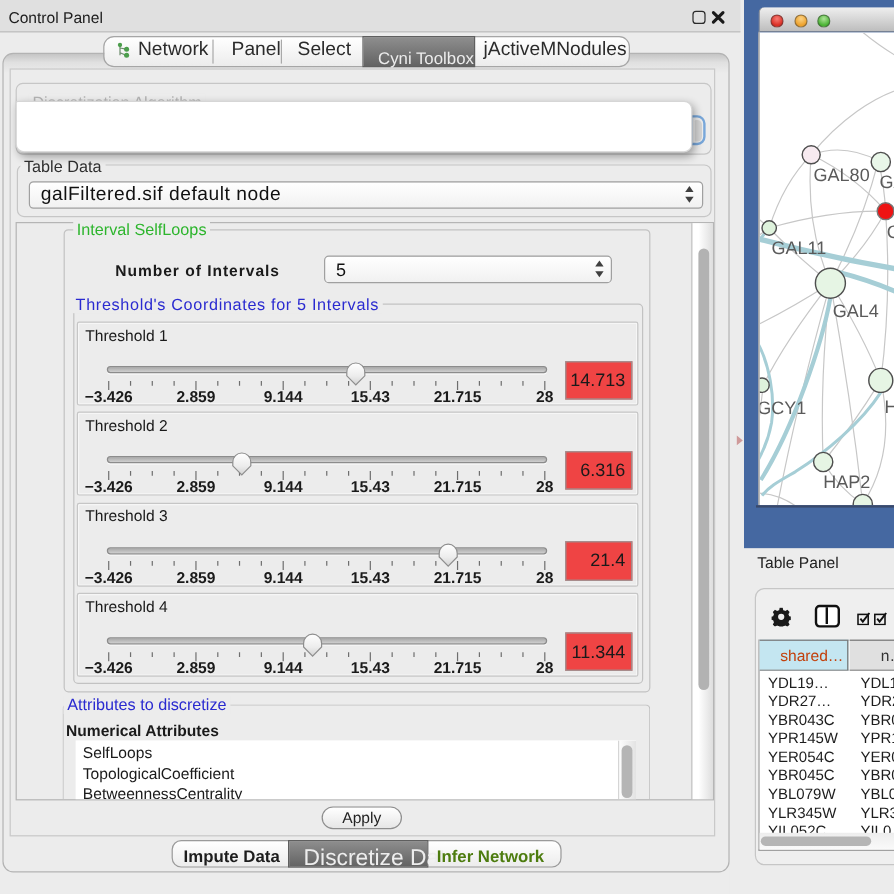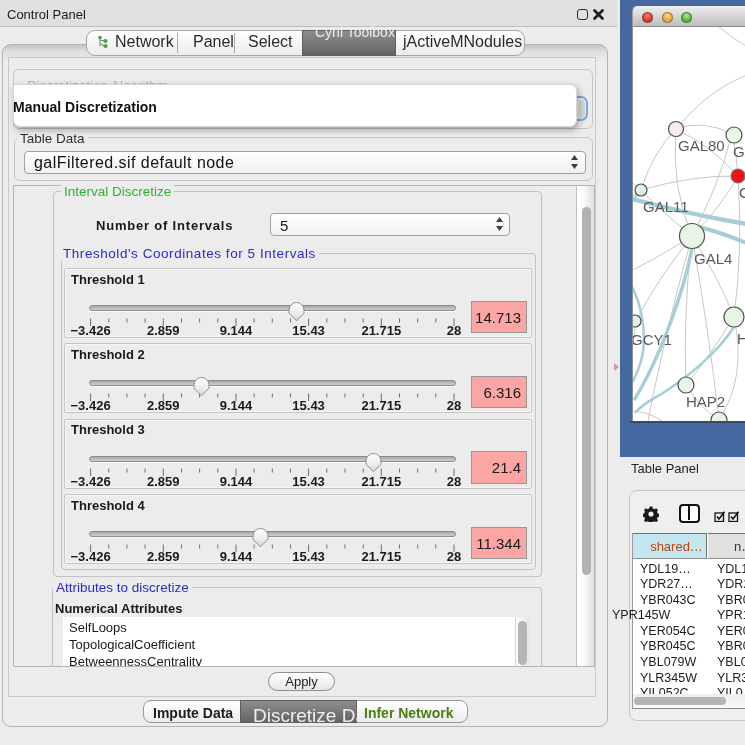--- a/index.html
+++ b/index.html
@@ -3,23 +3,23 @@
 <style>
 *{margin:0;padding:0;box-sizing:border-box}
 html,body{width:745px;height:745px;overflow:hidden}
 body{position:relative;font-family:"Liberation Sans",sans-serif;background:#ececec;color:#1a1a1a}
 .a{position:absolute}
 .grp{position:absolute;border:1px solid #c6c6c6;border-radius:6px}
 .gtitle{position:absolute;background:#ececec;padding:0 3px;font-size:13.5px;white-space:nowrap}
 .combo{position:absolute;background:linear-gradient(#ffffff,#f1f1f1);border:1px solid #a0a0a0;border-radius:4px;font-size:15px}
 .combo .txt{position:absolute;left:9px;top:3px;white-space:nowrap;color:#111}
 .bold{font-weight:bold}
-.th-label{position:absolute;left:6px;top:2.5px;font-size:13px;font-weight:bold}
+.th-label{position:absolute;left:6px;top:2.5px;font-size:13px;font-weight:normal}
 .track{position:absolute;left:24px;top:36px;width:367px;height:6px;border:1px solid #8c8c8c;border-radius:3px;background:linear-gradient(#a8a8a8,#cfcfcf);box-shadow:0 1px 0 rgba(255,255,255,0.85)}
-.vbox{position:absolute;left:406px;top:31.5px;width:56px;height:32.5px;background:#fca5a5;border:1px solid #969696;font-size:15px;text-align:right;line-height:31px;padding-right:5px}
+.vbox{position:absolute;left:406px;top:31.5px;width:56px;height:32.5px;background:#ef4444;border:1px solid #969696;font-size:15px;text-align:right;line-height:31px;padding-right:5px}
 .tlabel{position:absolute;top:54px;font-size:13px;font-weight:bold;transform:translateX(-50%);white-space:nowrap;letter-spacing:0px}
 .thpanel{position:absolute;left:64px;width:468px;height:70px;border:1px solid #c6c6c6;border-radius:2px;box-shadow:inset 0 0 0 1px #f6f6f6}
 .row{position:absolute;font-size:12.5px;white-space:nowrap;color:#1d1d1d}
 </style></head><body>
 <div class="a" style="left:620px;top:0;width:125px;height:457px;background:#4568a1"></div>
 <div class="a" style="left:632px;top:6px;width:113px;height:21px;background:linear-gradient(#efefef,#bdbdbd);border-bottom:1px solid #8a8a8a;border-left:1px solid #999;border-top-left-radius:5px"></div>
 <div class="a" style="left:642px;top:11.5px;width:11px;height:11px;border-radius:50%;background:radial-gradient(circle at 50% 30%,#f97d76,#d92e24 70%);border:0.5px solid rgba(60,60,60,0.5)"></div>
 <div class="a" style="left:662px;top:11.5px;width:11px;height:11px;border-radius:50%;background:radial-gradient(circle at 50% 30%,#fbd386,#eda12c 70%);border:0.5px solid rgba(60,60,60,0.5)"></div>
 <div class="a" style="left:681px;top:11.5px;width:11px;height:11px;border-radius:50%;background:radial-gradient(circle at 50% 30%,#b0e49a,#48b332 70%);border:0.5px solid rgba(60,60,60,0.5)"></div>
 <div class="a" style="left:632px;top:27px;width:113px;height:394px;background:#fff;overflow:hidden;border-left:1px solid #8f8f8f">
@@ -103,21 +103,21 @@
     </svg></div>
 <div class="a" style="left:632px;top:533px;width:113px;height:176px;background:#fff;border-left:1px solid #9a9a9a;border-bottom:1px solid #8a8a8a;overflow:hidden"></div>
 <div class="a" style="left:633px;top:533px;width:74px;height:26px;background:#c4e6f1;border-top:1px solid #737373;border-bottom:1px solid #8e8e8e;border-right:1px solid #6f6f6f;font-size:13px;color:#c2410c;text-align:center;line-height:25px;padding-left:14px">shared…</div>
 <div class="a" style="left:708px;top:533px;width:37px;height:26px;background:#e0e0e0;border-top:1px solid #737373;border-bottom:1px solid #8e8e8e;font-size:13px;color:#333;padding-left:26px;line-height:25px">n…</div>
 <div class="row" style="left:640px;top:561.5px">YDL19…</div>
 <div class="row" style="left:717px;top:561.5px">YDL1</div>
 <div class="row" style="left:640px;top:577.1px">YDR27…</div>
 <div class="row" style="left:717px;top:577.1px">YDR2</div>
 <div class="row" style="left:640px;top:592.6px">YBR043C</div>
 <div class="row" style="left:717px;top:592.6px">YBR0</div>
-<div class="row" style="left:612px;top:608.2px">YPR145W</div>
+<div class="row" style="left:640px;top:608.2px">YPR145W</div>
 <div class="row" style="left:717px;top:608.2px">YPR1</div>
 <div class="row" style="left:640px;top:623.8px">YER054C</div>
 <div class="row" style="left:717px;top:623.8px">YER0</div>
 <div class="row" style="left:640px;top:639.4px">YBR045C</div>
 <div class="row" style="left:717px;top:639.4px">YBR0</div>
 <div class="row" style="left:640px;top:654.9px">YBL079W</div>
 <div class="row" style="left:717px;top:654.9px">YBL0</div>
 <div class="row" style="left:640px;top:670.5px">YLR345W</div>
 <div class="row" style="left:717px;top:670.5px">YLR3</div>
 <div class="row" style="left:640px;top:686.1px">YIL052C</div>
@@ -141,40 +141,40 @@
       <circle cx="3" cy="2.5" r="1.8" fill="#4c9e4c"></circle>
       <circle cx="8.5" cy="6" r="2.1" fill="#4c9e4c"></circle>
       <circle cx="8.5" cy="11" r="2.1" fill="#4c9e4c"></circle>
     </svg></div>
 <div class="a" style="left:115px;top:33px;font-size:16px;color:#2b2b2b">Network</div>
 <div class="a" style="left:177px;top:33px;width:1px;height:20px;background:#a9a9a9"></div>
 <div class="a" style="left:234px;top:33px;width:1px;height:20px;background:#a9a9a9"></div>
 <div class="a" style="left:193px;top:33px;font-size:16px;color:#2b2b2b">Panel</div>
 <div class="a" style="left:248px;top:33px;font-size:16px;color:#2b2b2b">Select</div>
 <div class="a" style="left:302px;top:30px;width:94px;height:26px;background:linear-gradient(#8e8e8e,#636363);border:1px solid #5f5f5f"></div>
-<div class="a" style="left:315px;top:24px;font-size:14px;color:#ececec">Cyni Toolbox</div>
+<div class="a" style="left:315px;top:40px;font-size:14px;color:#ececec">Cyni Toolbox</div>
 <div class="a" style="left:403px;top:33px;font-size:16px;color:#2b2b2b">jActiveMNodules</div>
 <div class="grp" style="left:13px;top:69px;width:580px;height:60px"></div>
 <div class="gtitle" style="left:24px;top:78px;color:#b3b3b3">Discretization Algorithm</div>
 <div class="a" style="left:575px;top:96px;width:13px;height:25px;border:2.5px solid #78a7da;border-radius:2px 7px 7px 2px;background:#ededed"></div>
 <div class="a" style="left:578.5px;top:99.5px;width:6px;height:18px;background:#d5d5d5;border-radius:1px 4px 4px 1px"></div>
 <div class="grp" style="left:14px;top:137px;width:579px;height:44px;border-radius:6px"></div>
 <div class="gtitle" style="left:17px;top:131px;color:#2f2f2f">Table Data</div>
 <div class="combo" style="left:24px;top:151px;width:562px;height:23px">
     <span class="txt" style="font-size:16px;top:2px;letter-spacing:0.45px">galFiltered.sif default node</span>
   </div>
 <div class="a" style="left:570px;top:154px"><svg width="9" height="16" viewBox="0 0 9 16">
       <path d="M4.5,1 L8,6 H1 z" fill="#3f3f3f"></path>
       <path d="M4.5,15 L1,10 H8 z" fill="#3f3f3f"></path>
     </svg></div>
 <div class="a" style="left:13px;top:185px;width:582px;height:482px;border:1px solid #b5b5b5;background:#ececec"></div>
 <div class="a" style="left:576px;top:186px;width:18px;height:480px;background:linear-gradient(to right,#ffffff 30%,#dedede);border-left:1px solid #c2c2c2"></div>
 <div class="a" style="left:582px;top:207px;width:9px;height:368px;background:#b2b2b2;border-radius:4.5px"></div>
 <div class="grp" style="left:53px;top:191px;width:489px;height:386px;border-radius:4px;border-color:#c2c2c2"></div>
-<div class="gtitle" style="left:61px;top:184px;color:#2db52d">Interval Discretize</div>
+<div class="gtitle" style="left:61px;top:184px;color:#2db52d">Interval SelfLoops</div>
 <div class="a bold" style="left:96px;top:218px;font-size:13px;letter-spacing:0.8px">Number of Intervals</div>
 <div class="combo" style="left:270px;top:213px;width:240px;height:23px">
     <span class="txt">5</span>
   </div>
 <div class="a" style="left:495px;top:216px"><svg width="9" height="16" viewBox="0 0 9 16">
       <path d="M4.5,1 L8,6 H1 z" fill="#3f3f3f"></path>
       <path d="M4.5,15 L1,10 H8 z" fill="#3f3f3f"></path>
     </svg></div>
 <div class="grp" style="left:61px;top:253px;width:475px;height:317px;border-radius:4px;border-color:#c2c2c2"></div>
 <div class="gtitle" style="left:60px;top:246px;color:#2a2ad0;letter-spacing:0.55px">Threshold's Coordinates for 5 Intervals</div>
@@ -364,14 +364,13 @@
     <div style="position:absolute;right:0;top:0;width:15px;height:49px;background:linear-gradient(to right,#fdfdfd,#e3e3e3);border-left:1px solid #d5d5d5"></div>
     <div style="position:absolute;right:3px;top:4px;width:9px;height:44px;background:#b5b5b5;border-radius:4.5px"></div>
   </div>
 <div class="a" style="left:268px;top:672px;width:67px;height:19px;background:linear-gradient(#ffffff,#e6e6e6);border:1px solid #8e8e8e;border-radius:9.5px;font-size:13px;text-align:center;line-height:17px;color:#222">Apply</div>
 <div class="a" style="left:143px;top:700px;width:325px;height:23px;background:linear-gradient(#ffffff,#ececec);border:1px solid #9a9a9a;border-radius:8px"></div>
 <div class="a" style="left:240px;top:700px;width:117px;height:23px;background:linear-gradient(#8e8e8e,#636363);border:1px solid #5f5f5f"></div>
 <div class="a" style="left:153px;top:705px;font-size:14px;font-weight:bold;color:#1d1d1d">Impute Data</div>
 <div class="a" style="left:253px;top:705px;font-size:19px;color:#ededed">Discretize Data</div>
 <div class="a" style="left:364px;top:705px;font-size:14px;font-weight:bold;color:#4d7c0f">Infer Network</div>
 <div class="a" style="left:13px;top:84px;width:564px;height:43px;background:#fff;border:1px solid #d6d6d6;border-radius:2px 7px 7px 7px;box-shadow:2px 3px 7px rgba(0,0,0,0.32);z-index:50">
-    <div style="position:absolute;left:-1px;top:14px;font-size:14px;font-weight:bold;color:#111">Manual Discretization</div>
   </div>
 
 </body></html>

